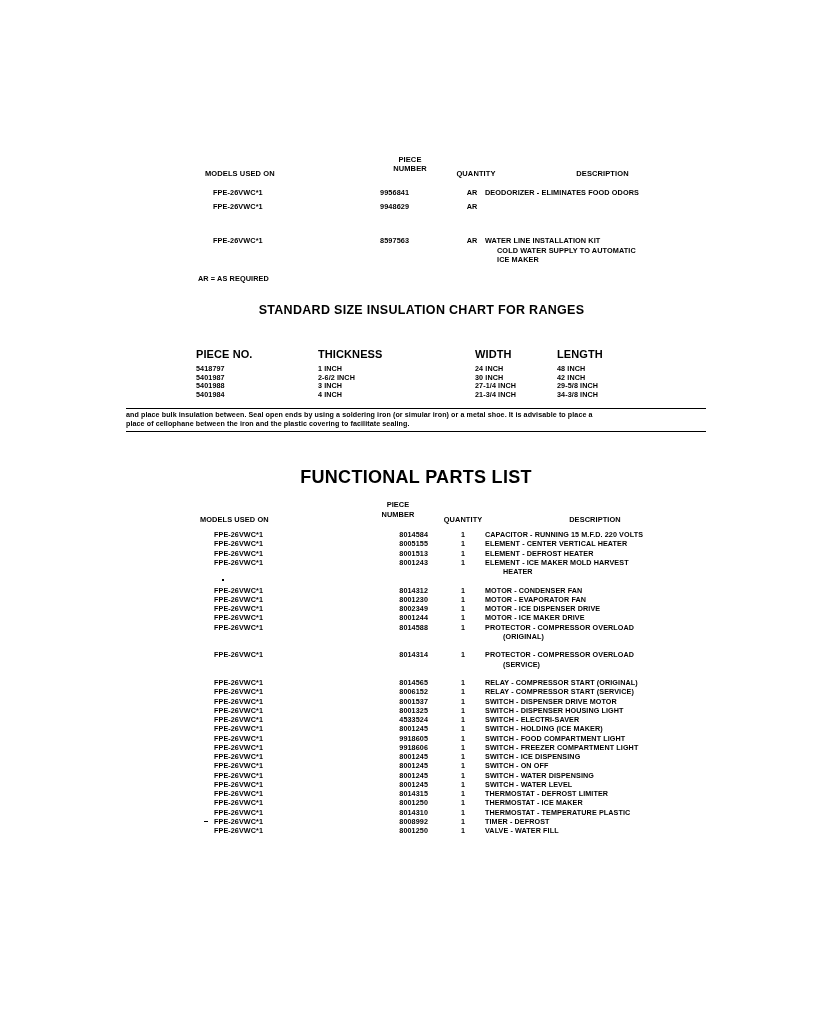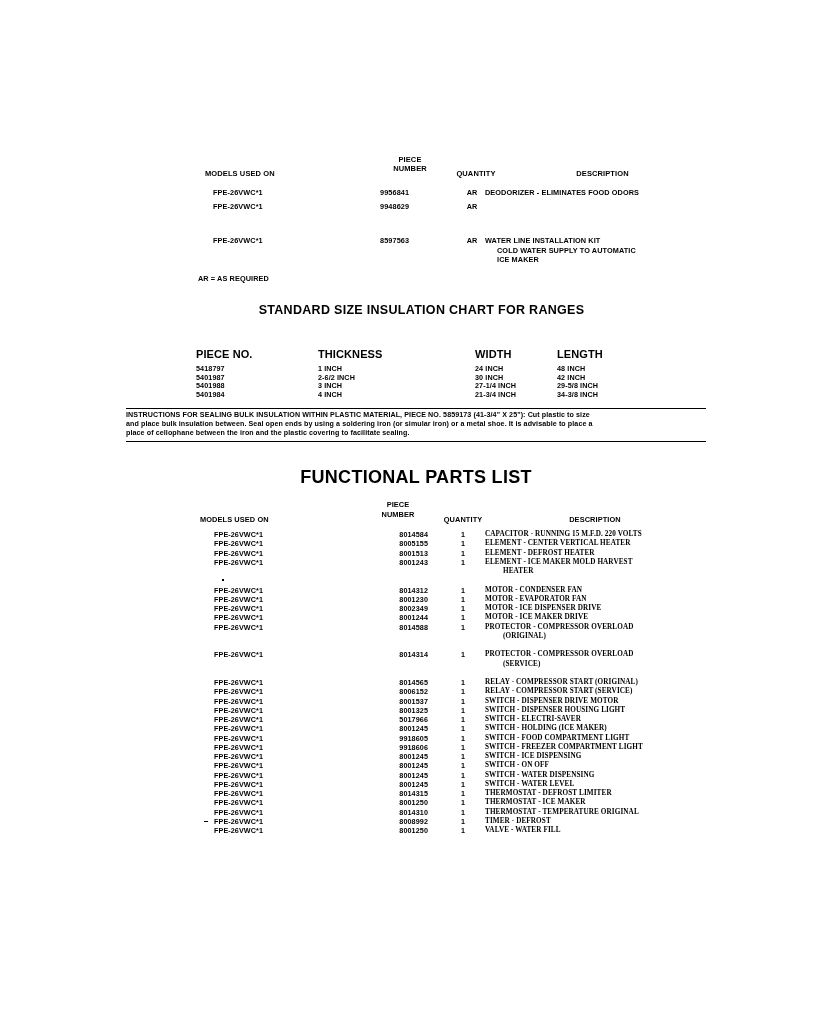--- a/index.html
+++ b/index.html
@@ -211,21 +211,20 @@
   .fp-row .c-qty {
     position: absolute; left: 232px; top: 0;
     width: 62px; text-align: center;
     font-size: 7.2px;
   }
   .fp-row .c-desc {
     position: absolute; left: 285px; top: 0;
     width: 215px;
     font-size: 7.2px;
     line-height: 9.25px;
-    font-family: Liberation Serif, serif;
   }
   .fp-row .c-desc .cont {
     display: block;
     padding-left: 18px;
   }
   .fp-spacer { height: 9.25px; position: relative; }
   .fp-spacer .dot {
     position: absolute;
     left: 22px; top: 3px;
     width: 1.6px; height: 1.6px;
@@ -313,21 +312,20 @@
     </div>
     <div class="ins-row doc-text">
       <span class="ins-c0">5401984</span>
       <span class="ins-c1">4 INCH</span>
       <span class="ins-c2">21-3/4 INCH</span>
       <span class="ins-c3">34-3/8 INCH</span>
     </div>
   </div>
 
   <div id="instructions-block">
-    <p class="doc-text lead">INSTRUCTIONS FOR SEALING BULK INSULATION WITHIN PLASTIC MATERIAL, PIECE NO. 5859173 (41-3/4" X 25"): Cut plastic to size</p>
     <p class="doc-text">and place bulk insulation between. Seal open ends by using a soldering iron (or simular iron) or a metal shoe. It is advisable to place a</p>
     <p class="doc-text">place of cellophane between the iron and the plastic covering to facilitate sealing.</p>
   </div>
 
   <div id="functional-title" class="doc-text">FUNCTIONAL PARTS LIST</div>
 
   <div id="parts-table">
     <div class="fp-head doc-text">
       <span class="h-models">MODELS USED ON</span>
       <span class="h-piece">
@@ -437,21 +435,21 @@
       <span class="c-desc"><span>SWITCH - DISPENSER DRIVE MOTOR</span></span>
     </div>
     <div class="fp-row doc-text">
       <span class="c-model">FPE-26VWC*1</span>
       <span class="c-piece">8001325</span>
       <span class="c-qty">1</span>
       <span class="c-desc"><span>SWITCH - DISPENSER HOUSING LIGHT</span></span>
     </div>
     <div class="fp-row doc-text">
       <span class="c-model">FPE-26VWC*1</span>
-      <span class="c-piece">5017966</span>
+      <span class="c-piece">4533524</span>
       <span class="c-qty">1</span>
       <span class="c-desc"><span>SWITCH - ELECTRI-SAVER</span></span>
     </div>
     <div class="fp-row doc-text">
       <span class="c-model">FPE-26VWC*1</span>
       <span class="c-piece">8001245</span>
       <span class="c-qty">1</span>
       <span class="c-desc"><span>SWITCH - HOLDING (ICE MAKER)</span></span>
     </div>
     <div class="fp-row doc-text">
@@ -499,21 +497,21 @@
     <div class="fp-row doc-text">
       <span class="c-model">FPE-26VWC*1</span>
       <span class="c-piece">8001250</span>
       <span class="c-qty">1</span>
       <span class="c-desc"><span>THERMOSTAT - ICE MAKER</span></span>
     </div>
     <div class="fp-row doc-text">
       <span class="c-model">FPE-26VWC*1</span>
       <span class="c-piece">8014310</span>
       <span class="c-qty">1</span>
-      <span class="c-desc"><span>THERMOSTAT - TEMPERATURE ORIGINAL</span></span>
+      <span class="c-desc"><span>THERMOSTAT - TEMPERATURE PLASTIC</span></span>
     </div>
     <div class="fp-row doc-text">
       <span class="lead-dot"></span>
       <span class="c-model">FPE-26VWC*1</span>
       <span class="c-piece">8008992</span>
       <span class="c-qty">1</span>
       <span class="c-desc"><span>TIMER - DEFROST</span></span>
     </div>
     <div class="fp-row doc-text">
       <span class="c-model">FPE-26VWC*1</span>

